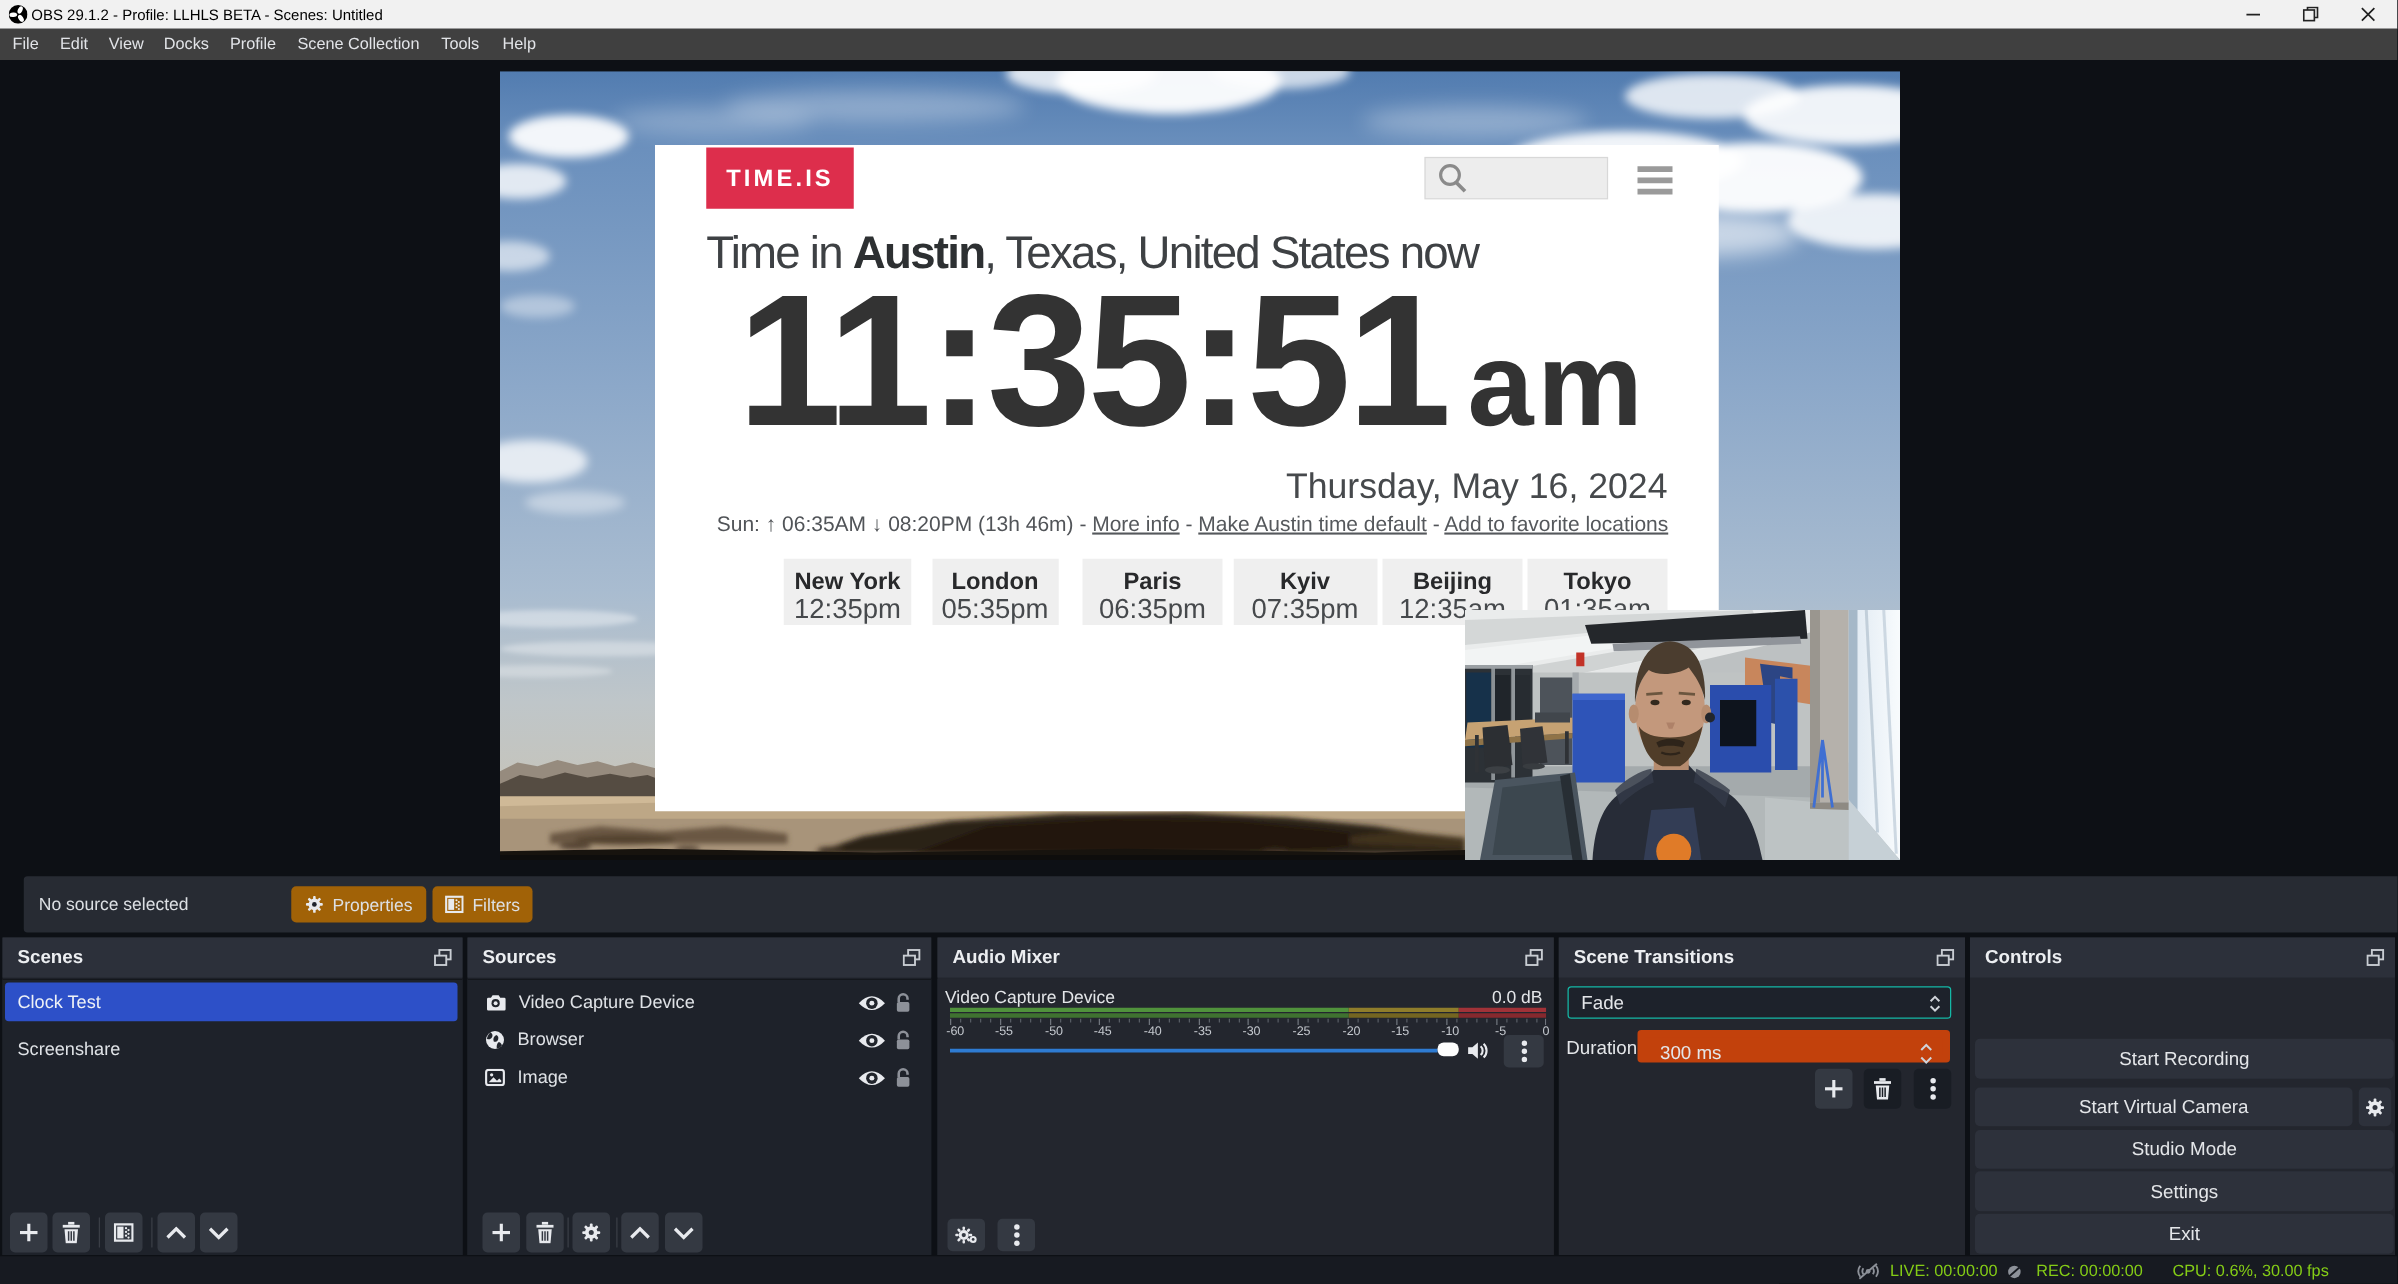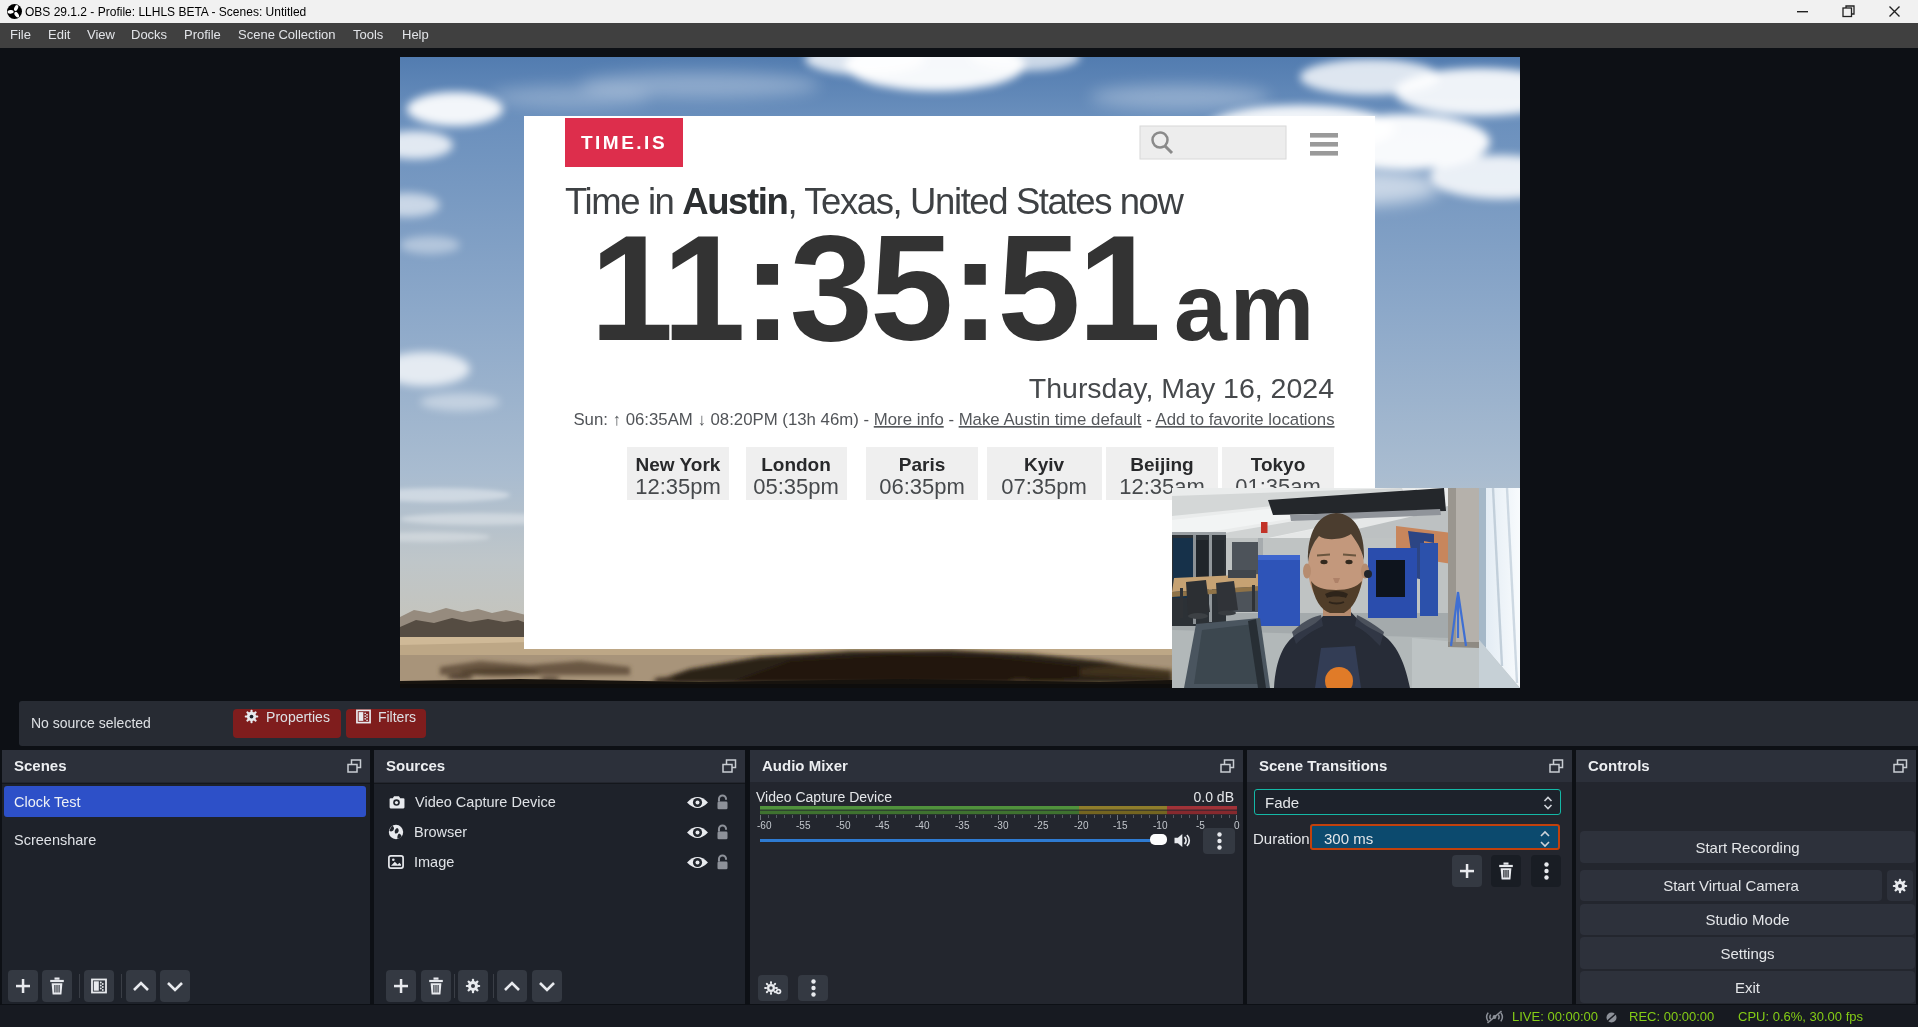--- a/index.html
+++ b/index.html
@@ -10,21 +10,21 @@
 #titlebar { position:absolute; left:0; top:0; width:1918px; height:23px; background:#f1f1f1;padding-left:42px; }
 #titlebar .ttxt { position:absolute; left:25px; top:5px; font-size:12px; color:#000; }
 
 #menubar { position:absolute; left:0; top:23px; width:1918px; height:25px; background:#404040;padding-left:24px; }
 #menubar span { position:absolute; top:4px; font-size:13px; color:#e2e4e8; }
 
 #video { position:absolute; left:400px; top:57px; width:1120px; height:631px; }
 
 #srcrow { position:absolute; left:2px; top:701px; width:1914px; height:45px; background:#272b33; border-radius:3px;margin-left:17px; }
 #srcrow .nss { position:absolute; left:12px; top:14px; font-size:14px; color:#dde0e4; }
-.tbtn { position:absolute; top:8px; height:29px; background:#7f1d1d; border-radius:4px; color:#dde0e4; font-size:14px; display:flex; justify-content:center; gap:7px; }
+.tbtn { position:absolute; top:8px; height:29px; background:#a16207; border-radius:4px; color:#dde0e4; font-size:14px; display:flex; align-items:center; justify-content:center; gap:7px; }
 
 .panel { position:absolute; top:750px; height:254px; background:#23262e; }
 .phead { position:absolute; left:0; top:0; right:0; height:32px; background:#2c303a; }
 .phead .ptitle { position:absolute; left:12px; top:7px; font-size:15px; font-weight:bold; color:#eceef1; }
 .pop { position:absolute; right:8px; top:9px; }
 .plist { position:absolute; left:0; top:33px; right:0; bottom:0; background:#1e222a; border-top:1px solid #14171c; }
 .sbtn { position:absolute; width:30px; height:32px; background:#343942; border-radius:4px; display:flex; align-items:center; justify-content:center; }
 .srow { position:absolute; left:0; right:0; height:30px; display:flex; align-items:center; color:#dfe2e6; font-size:14.5px; }
 .cbtn { position:absolute; left:4px; width:335px; background:#2d313b; border-radius:4px; color:#e4e6e9; font-size:15px; display:flex; align-items:center; justify-content:center; }
 
@@ -672,21 +672,21 @@
         <rect x="1" y="5.5" width="9" height="7.5" fill="#2c303a" stroke="#c9cdd3" stroke-width="1.5"></rect>
       </svg>
   </div>
   <div style="position:absolute;left:7px;top:39px;width:307px;height:26px;background:#1d222b;border:1px solid #14b8a6;border-radius:3px">
     <span style="position:absolute;left:10px;top:4px;font-size:15px;color:#e4e6e9">Fade</span>
     <svg style="position:absolute;right:7px;top:5px" width="10" height="16" viewBox="0 0 10 16">
         <path d="M1.5 6 L5 2.5 L8.5 6 M1.5 10 L5 13.5 L8.5 10" fill="none" stroke="#cfd3d9" stroke-width="1.6"></path>
       </svg>
   </div>
   <span style="position:absolute;left:6px;top:80px;font-size:15px;color:#e4e6e9">Duration</span>
-  <div style="position:absolute;left:63px;top:74px;width:250px;height:26px;background:#0c4a6e;border:2px solid #c2410c;border-radius:3px">
+  <div style="position:absolute;left:63px;top:74px;width:250px;height:26px;background:#c2410c;border:6px solid #c2410c;border-radius:3px">
     <span style="position:absolute;left:12px;top:4px;font-size:15px;color:#e4e6e9">300 ms</span>
     <svg style="position:absolute;right:7px;top:3px" width="12" height="20" viewBox="0 0 12 20">
         <path d="M2 7 L6 3 L10 7 M2 13 L6 17 L10 13" fill="none" stroke="#cfd3d9" stroke-width="1.6"></path>
       </svg>
   </div>
   <div class="sbtn" style="left:205px;top:105px;background:#343942">
       <svg width="16" height="16" viewBox="0 0 16 16">
         <rect x="6.8" y="1" width="2.5" height="14" fill="#e8eaee"></rect>
         <rect x="1" y="6.8" width="14" height="2.5" fill="#e8eaee"></rect>
       </svg>

